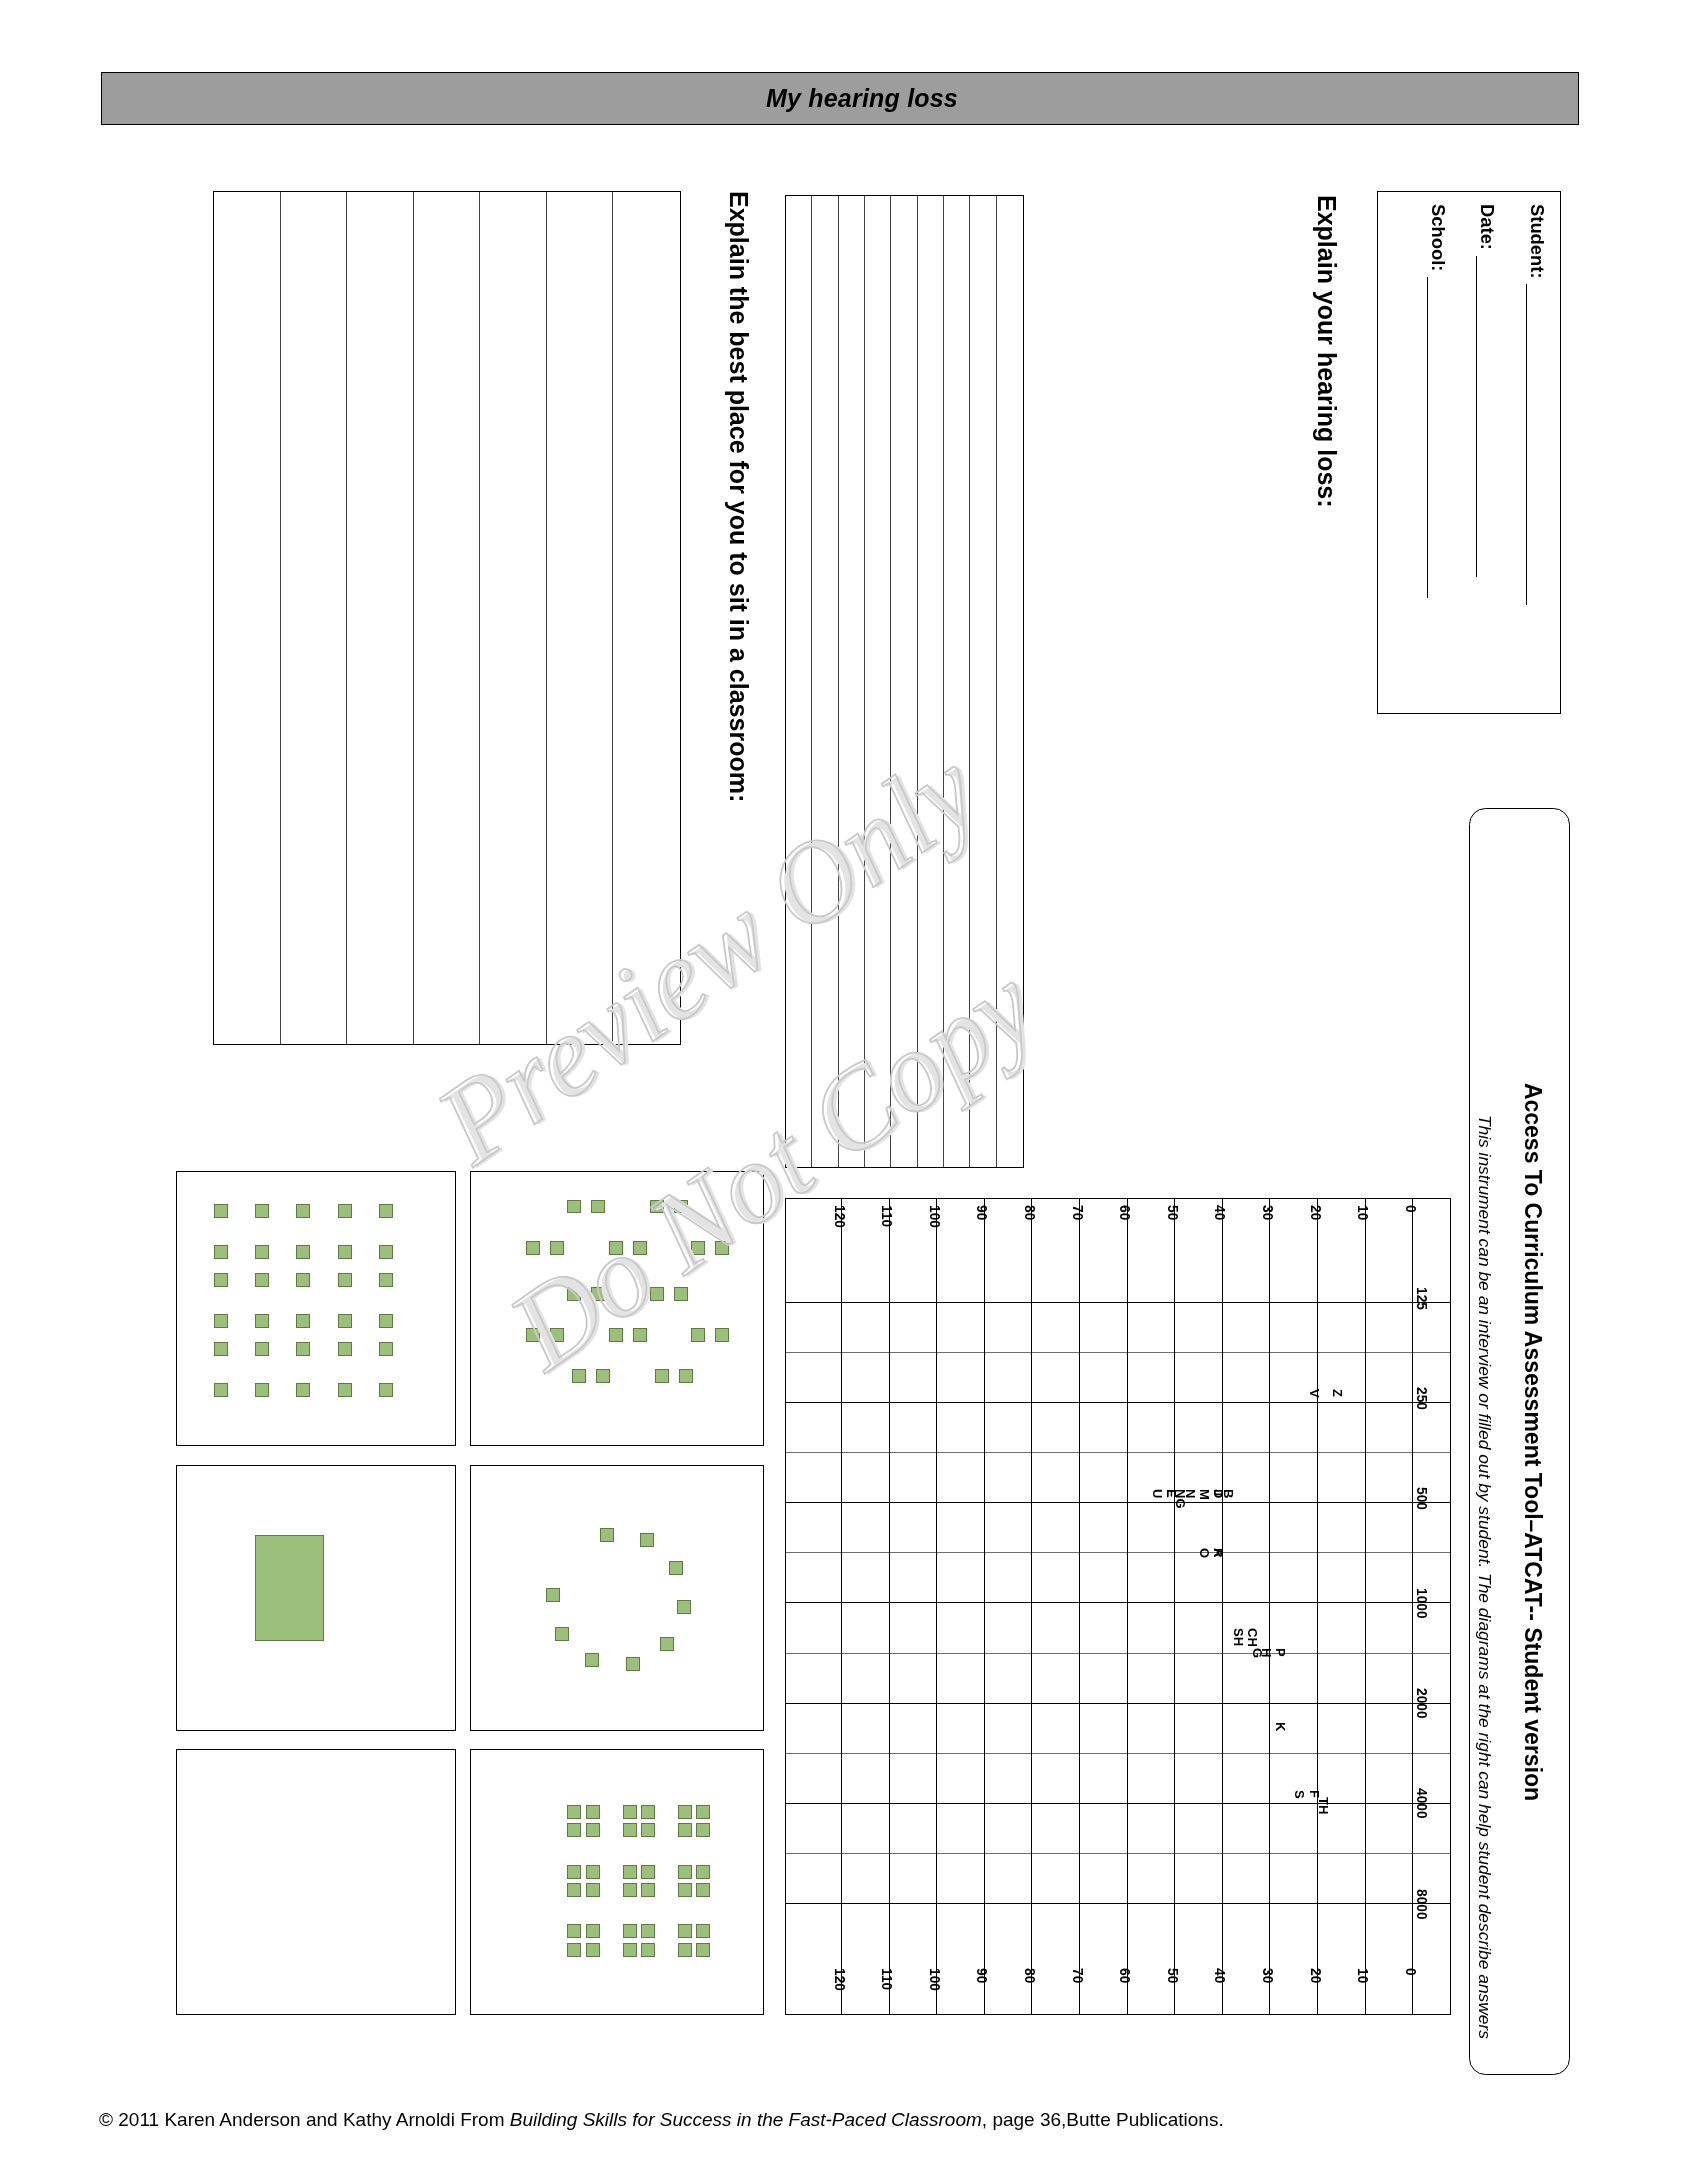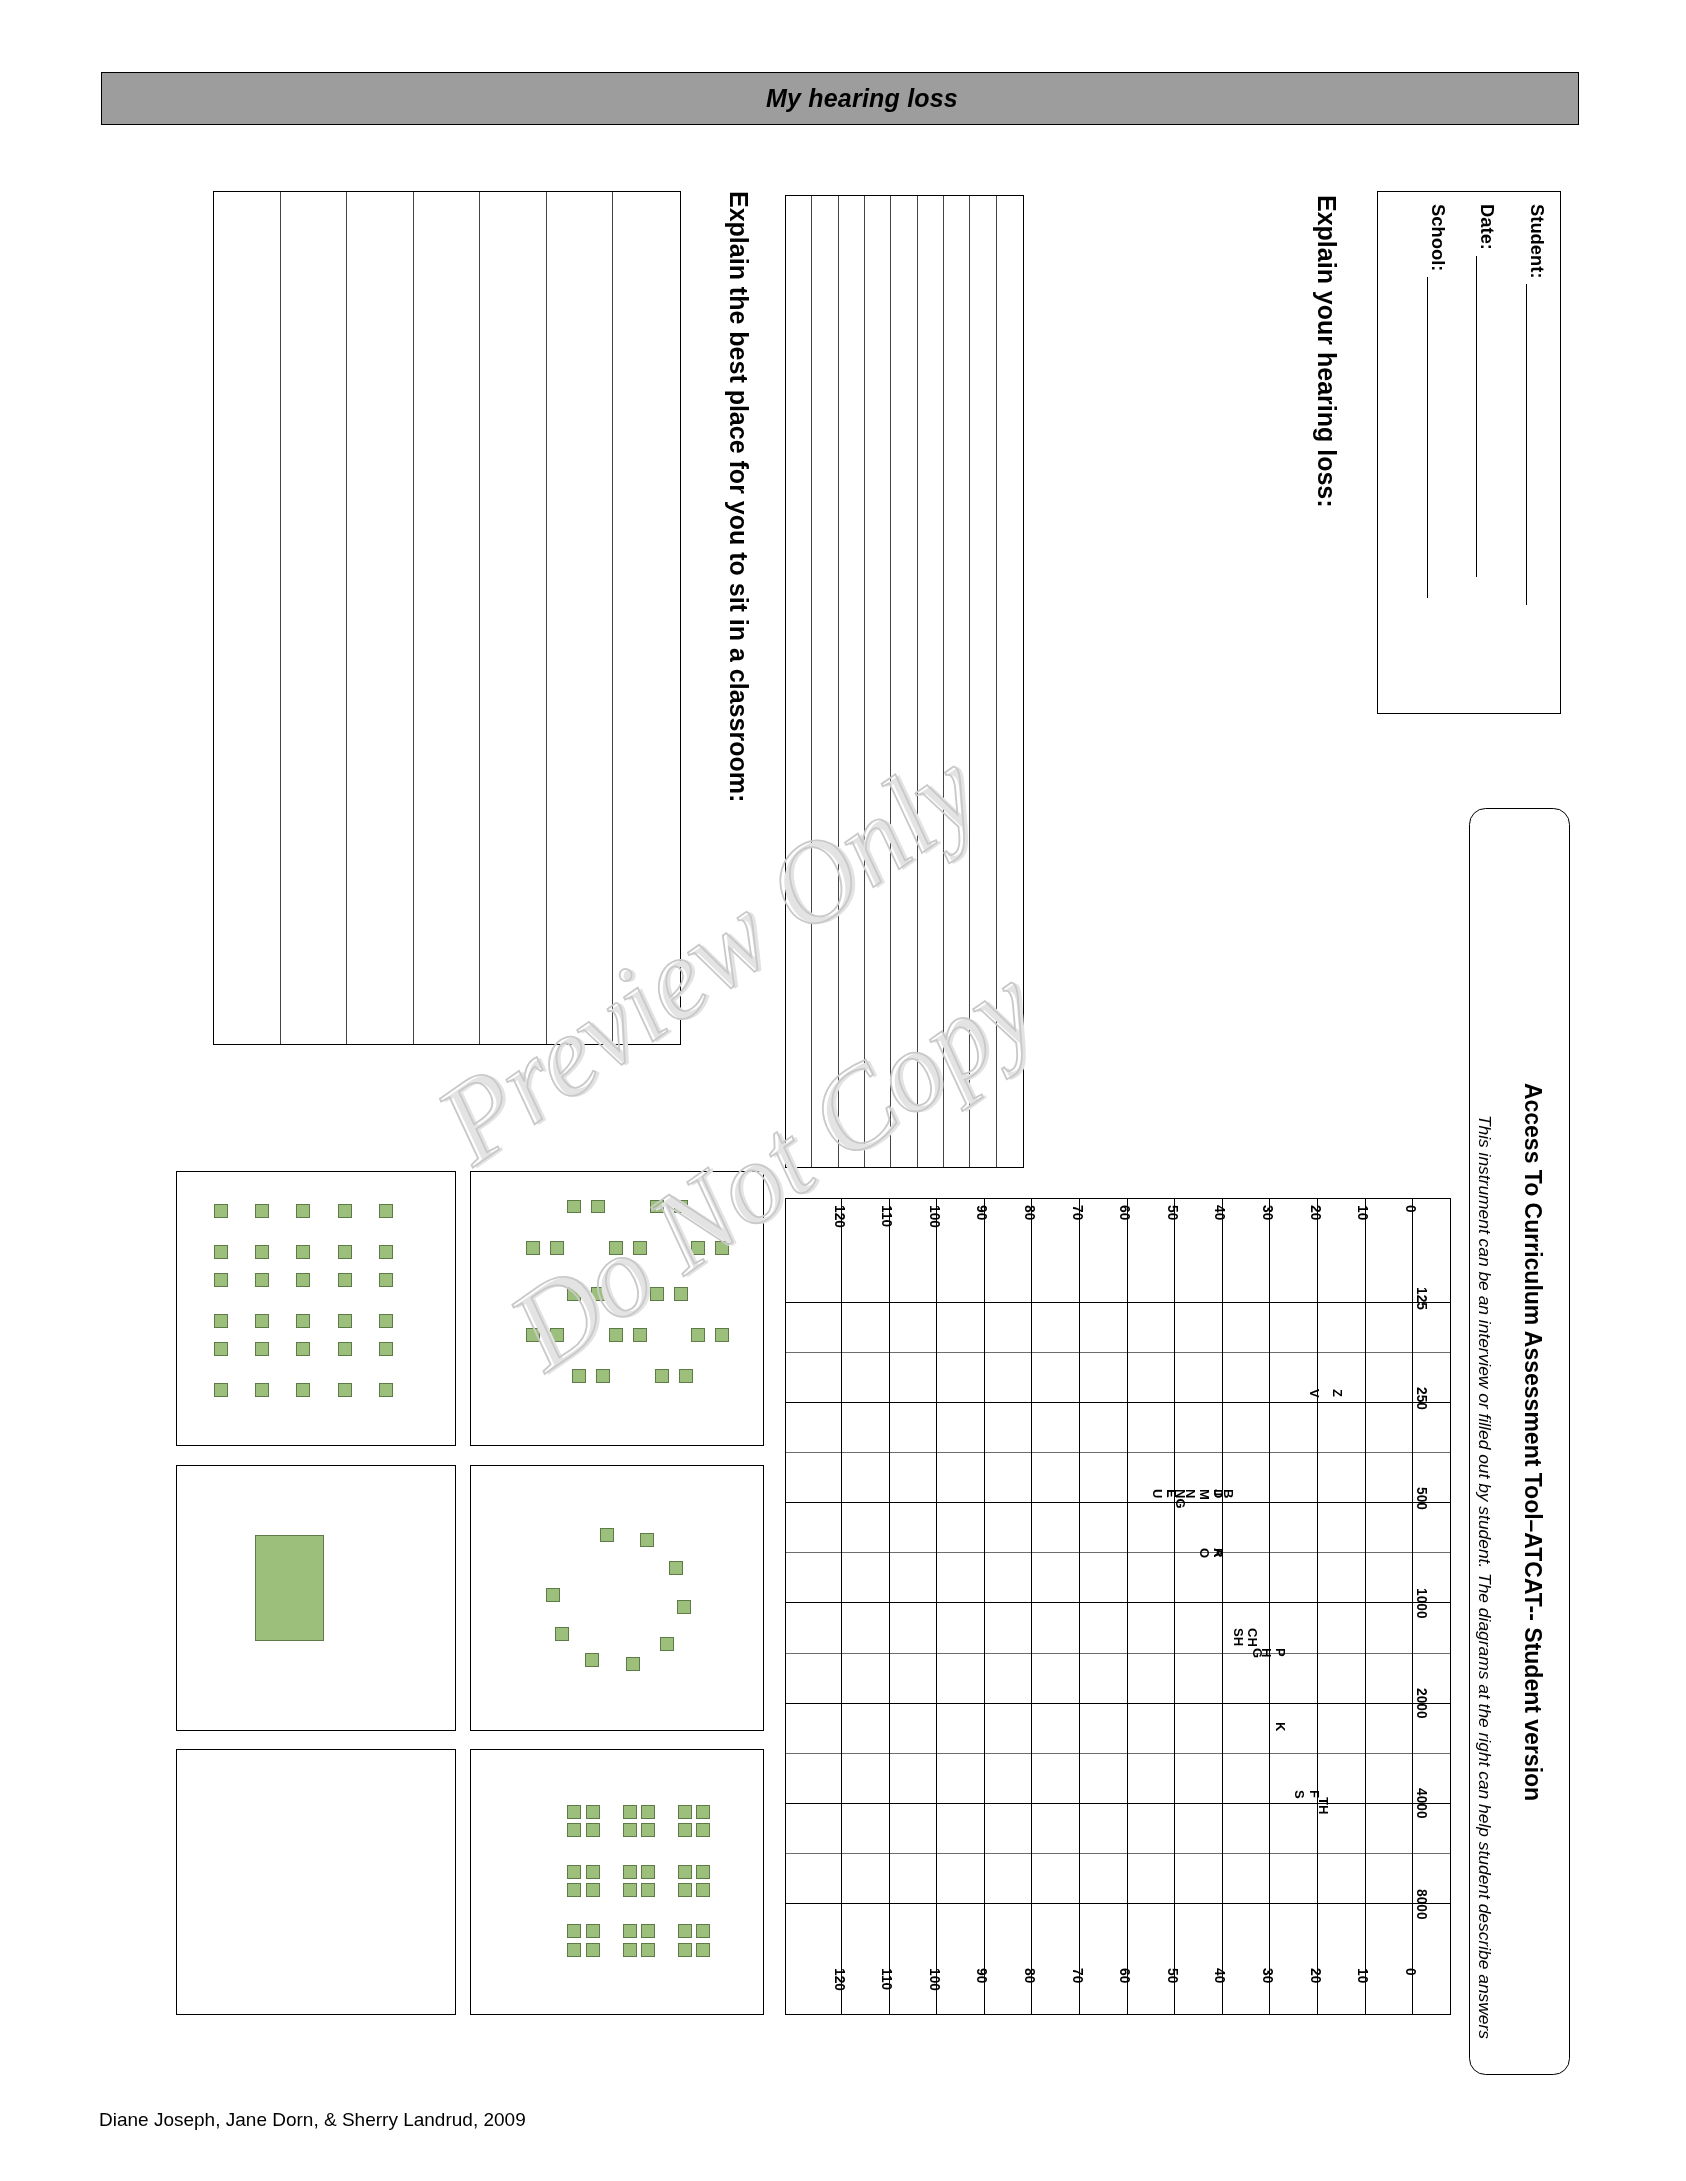--- a/index.html
+++ b/index.html
@@ -437,17 +437,19 @@
         <div class="ag-phoneme" style="left: 521px; top: 591px;">S</div>
       </div>
   </div>
 
   <div class="watermark">
     <div class="wm-text wm1">Preview Only</div>
     <div class="wm-text wm2">Do Not Copy</div>
   </div>
 
   <div class="footer">
-    <div>Diane Joseph, Jane Dorn, &amp; Sherry Landrud, 2009</div>
+    <div>
+      <span>© 2011 Karen Anderson and Kathy Arnoldi  From </span><span class="em">Building Skills for Success in the Fast-Paced Classroom</span><span>, page 36,Butte Publications.</span>
+    </div>
   </div>
 
 </div>
 
 
 </body></html>

